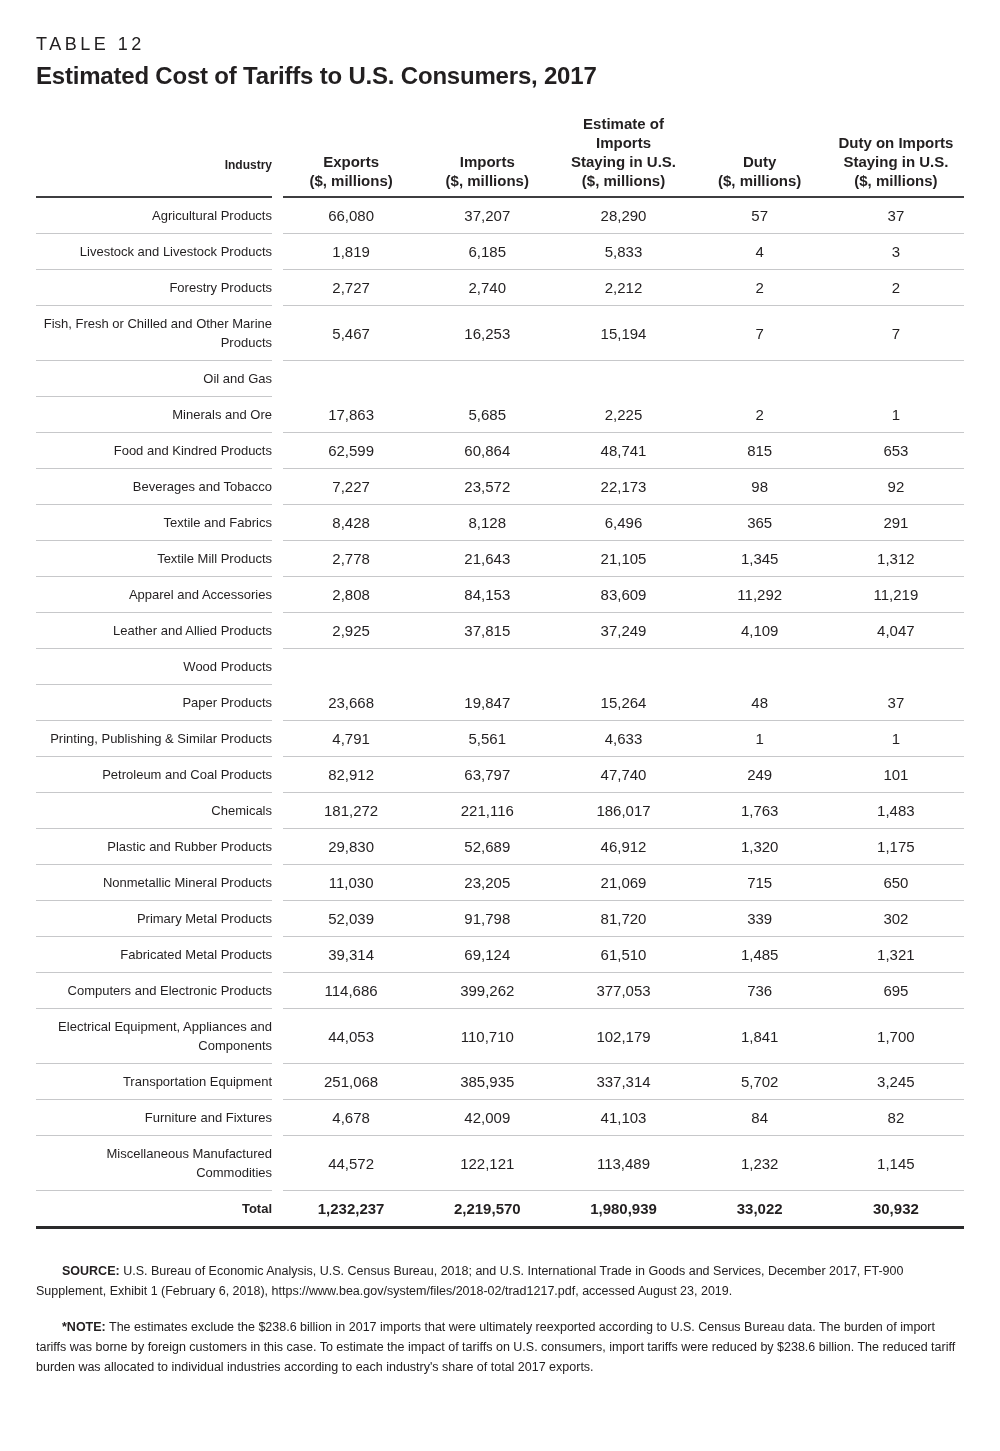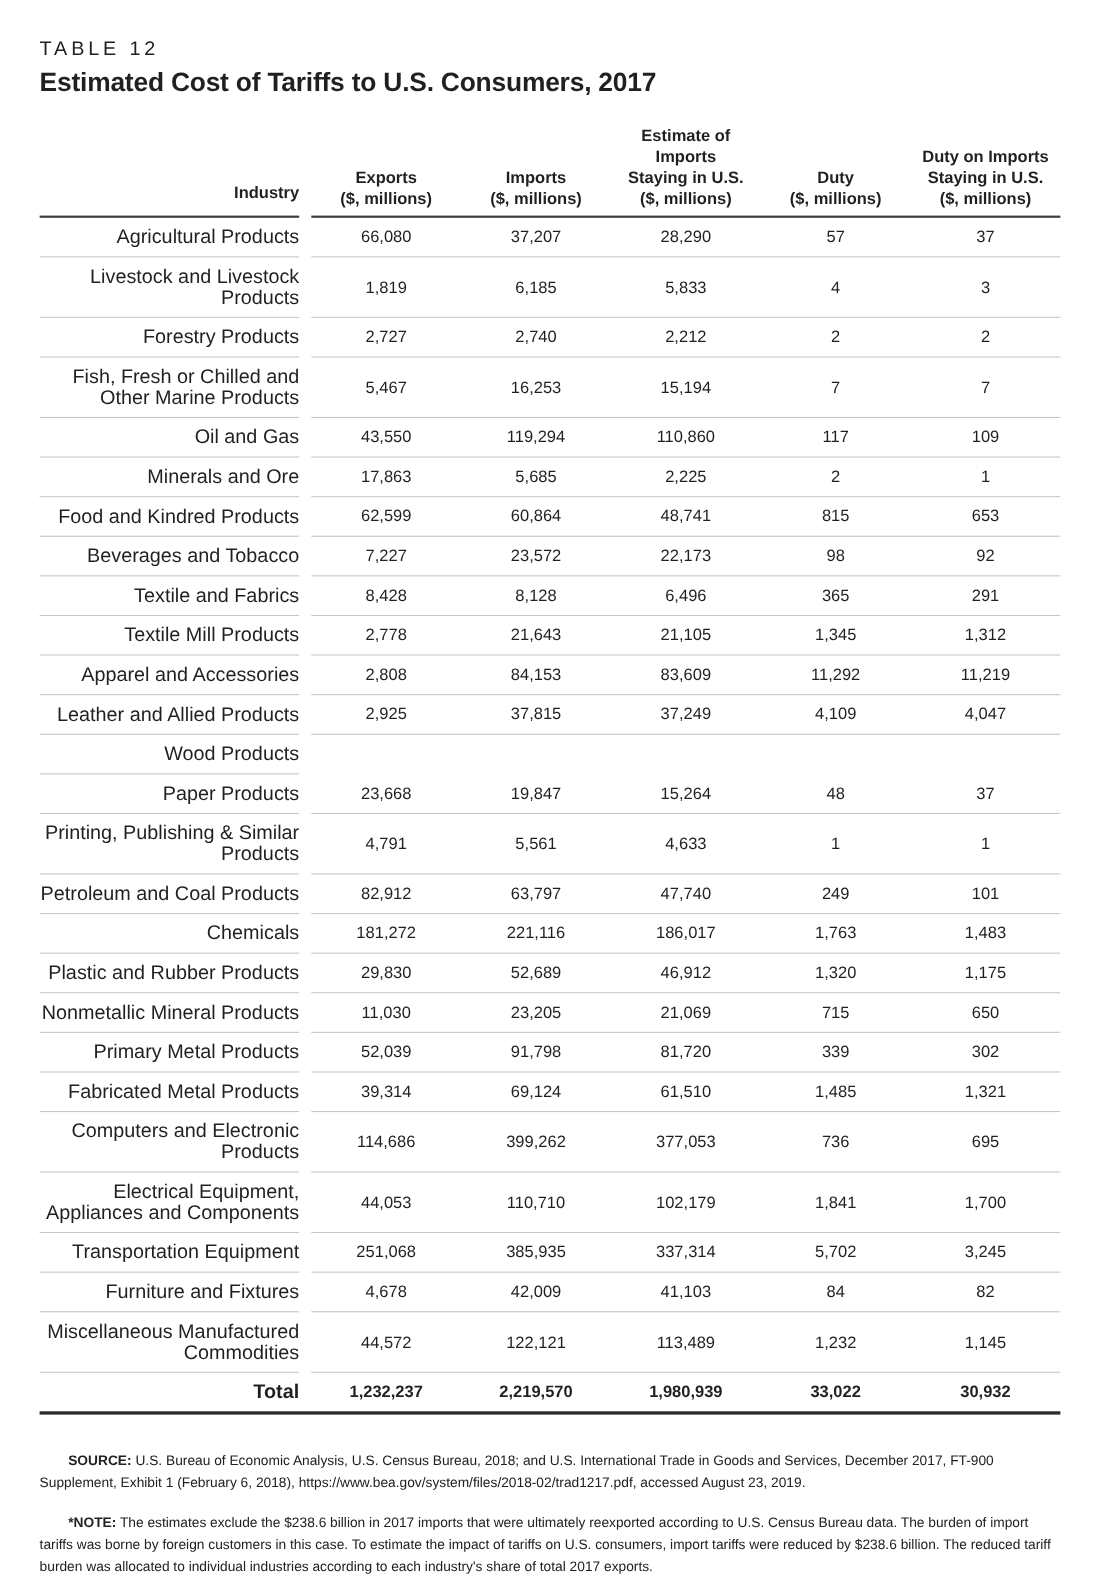--- a/index.html
+++ b/index.html
@@ -34,30 +34,30 @@
   }
   
   .dtable{width:928px;}
   .row{display:flex;align-items:stretch;}
   .seg-left{width:236px;display:flex;justify-content:flex-end;align-items:center;text-align:right;}
   .gap{width:11px;}
   .seg-right{flex:1;display:grid;grid-template-columns:repeat(5,1fr);align-items:center;}
   
   .header-row .seg-left,
   .header-row .seg-right{border-bottom:2px solid var(--rule-dark);}
-  .header-row .seg-left{align-items:flex-end;font-weight:700;font-size:15px;line-height:19px;padding-bottom:11px;}
+  .header-row .seg-left{align-items:flex-end;font-weight:700;font-size:12px;line-height:19px;padding-bottom:21px;}
   .header-cell{
     display:flex;align-items:flex-end;justify-content:center;
     text-align:center;font-weight:700;font-size:15px;line-height:19px;
     white-space:pre-line;padding:0 2px 6px 2px;height:100%;
   }
   
   .body-row .seg-left,
   .body-row .seg-right{border-bottom:1px solid var(--rule-light);}
-  .industry-cell{font-size:18px;line-height:19px;padding:8px 0;}
+  .industry-cell{font-size:13px;line-height:19px;padding:8px 0;}
   .num-cell{font-size:15px;line-height:19px;text-align:center;padding:8px 4px;}
   
   .total-row{border-bottom:3px solid var(--rule-heavy);}
   .total-row .industry-cell{font-weight:700;}
   .total-row .num-cell{font-weight:700;}
   
   .footnotes{margin-top:32px;width:928px;}
   .footnote{font-size:12.5px;line-height:1.62;margin-bottom:15px;color:#232021;}
   .footnote b{font-weight:700;margin-left:26px;}
 </style>
@@ -136,27 +136,20 @@
           <div class="num-cell">16,253</div>
           <div class="num-cell">15,194</div>
           <div class="num-cell">7</div>
           <div class="num-cell">7</div>
         </div>
       </div>
 
       <div class="row body-row">
         <div class="seg-left industry-cell">Oil and Gas</div>
         <div class="gap"></div>
-        <div class="seg-right">
-          <div class="num-cell">43,550</div>
-          <div class="num-cell">119,294</div>
-          <div class="num-cell">110,860</div>
-          <div class="num-cell">117</div>
-          <div class="num-cell">109</div>
-        </div>
       </div>
 
       <div class="row body-row">
         <div class="seg-left industry-cell">Minerals and Ore</div>
         <div class="gap"></div>
         <div class="seg-right">
           <div class="num-cell">17,863</div>
           <div class="num-cell">5,685</div>
           <div class="num-cell">2,225</div>
           <div class="num-cell">2</div>

